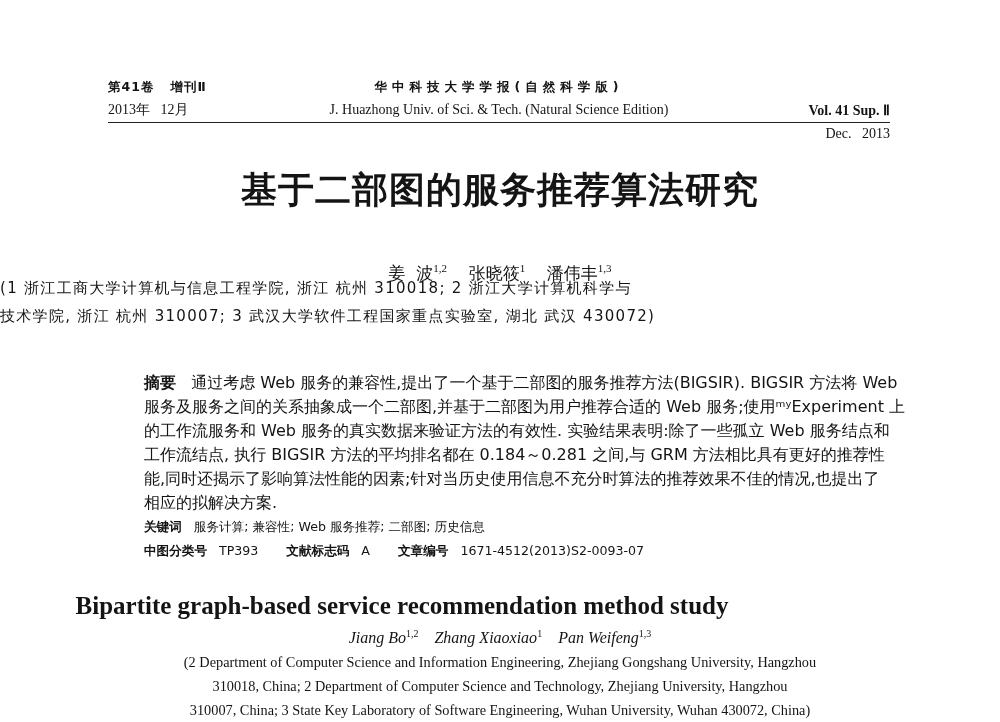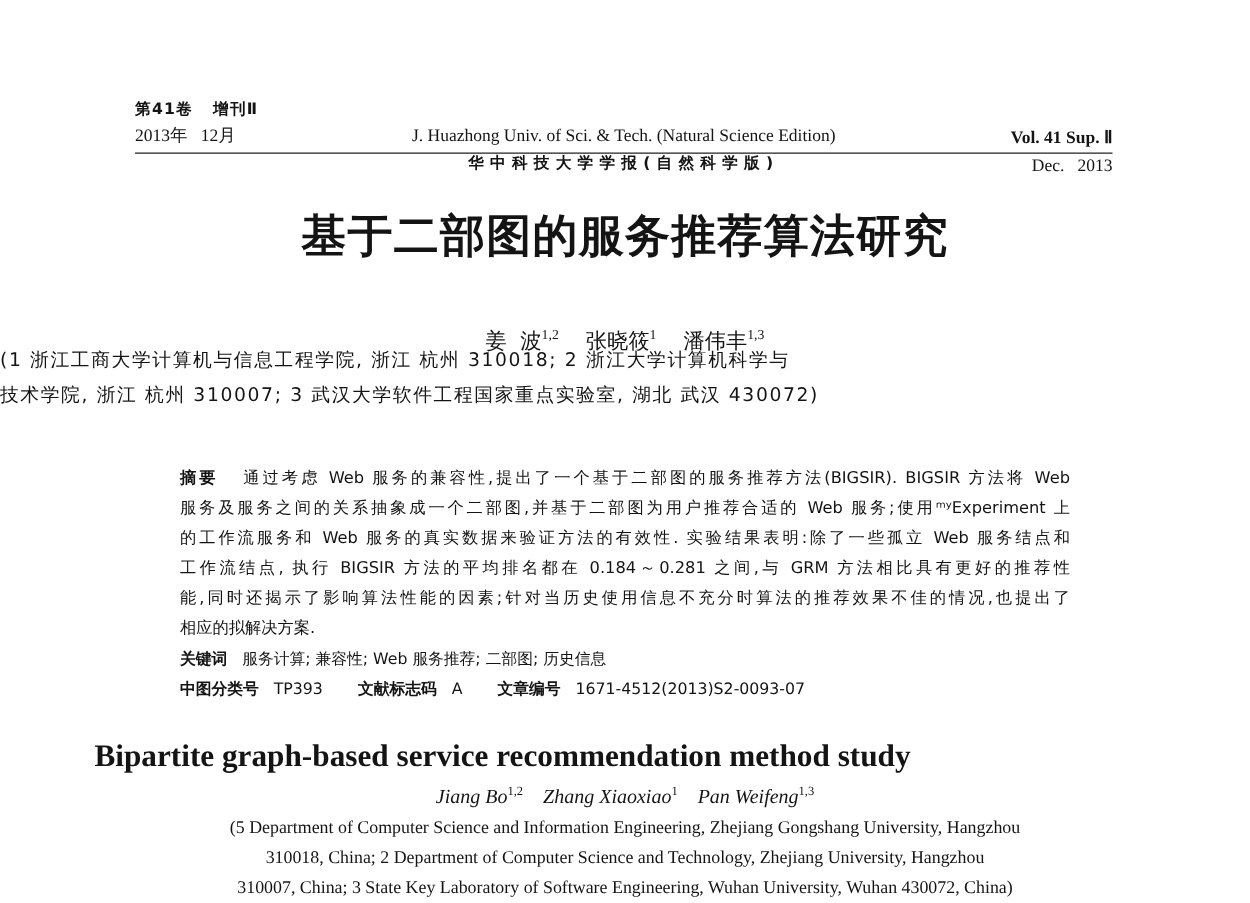--- a/index.html
+++ b/index.html
@@ -22,21 +22,21 @@
       left: 108px;
       width: 782px;
       height: 18px;
       font-size: 13px;
       line-height: 18px;
     }
     .hdr-row .left { position: absolute; left: 0; top: 0; white-space: pre; }
     .hdr-row .center { position: absolute; left: 0; right: 0; top: 0; text-align: center; white-space: pre; }
     .hdr-row .right { position: absolute; right: 0; top: 0; white-space: pre; margin-top: 24px; }
     .hdr-cn { font-family: "DejaVu Sans", sans-serif; font-size: 12.5px; letter-spacing: 1px; }
-    .hdr-cn-spaced { letter-spacing: 5px; margin-top: 43px; }
+    .hdr-cn-spaced { letter-spacing: 5px; }
     .hdr-en { font-family: "Liberation Serif", serif; font-size: 14px; }
     .hdr-rule {
       position: absolute;
       left: 108px;
       top: 122px;
       width: 782px;
       height: 0;
       border-top: 1.2px solid #222;
     }
 
@@ -76,21 +76,21 @@
       letter-spacing: 1.3px;
       white-space: pre;
     }
 
     
     .abs-line {
       position: absolute;
       left: 144px;
       width: 712px;
       font-family: "DejaVu Sans", sans-serif;
-      font-size: 13px;
+      font-size: 16px;
       line-height: 24px;
       white-space: pre;
       text-align: justify;
       text-align-last: justify;
     }
     .abs-line.last { text-align-last: left; }
     .lbl { font-weight: bold; }
     .meta-line {
       position: absolute;
       left: 144px;
@@ -166,15 +166,15 @@
 <div class="abs-line last" style="top:491px;">相应的拟解决方案.</div>
 
 <div class="meta-line" style="top:515px;"><span class="lbl">关键词</span>&nbsp;&nbsp;&nbsp;<span>服务计算; 兼容性; Web 服务推荐; 二部图; 历史信息</span></div>
 
 <div class="meta-line" style="top:539px;"><span class="lbl">中图分类号</span>&nbsp;&nbsp;&nbsp;<span>TP393</span>&nbsp;&nbsp;&nbsp;&nbsp;&nbsp;&nbsp;&nbsp;<span class="lbl">文献标志码</span>&nbsp;&nbsp;&nbsp;<span>A</span>&nbsp;&nbsp;&nbsp;&nbsp;&nbsp;&nbsp;&nbsp;<span class="lbl">文章编号</span>&nbsp;&nbsp;&nbsp;<span>1671-4512(2013)S2-0093-07</span></div>
 
 <div class="en-title">Bipartite graph-based service recommendation method study</div>
 
 <div class="en-authors"><span><span>Jiang Bo</span><sup>1,2</sup></span>&nbsp;&nbsp;&nbsp;&nbsp;<span><span>Zhang Xiaoxiao</span><sup>1</sup></span>&nbsp;&nbsp;&nbsp;&nbsp;<span><span>Pan Weifeng</span><sup>1,3</sup></span></div>
 
-<div class="en-affil" style="top:650px;">(5 Department of Computer Science and Information Engineering, Zhejiang Gongshang University, Hangzhou</div>
+<div class="en-affil" style="top:650px;">(2 Department of Computer Science and Information Engineering, Zhejiang Gongshang University, Hangzhou</div>
 <div class="en-affil" style="top:674px;">310018, China; 2 Department of Computer Science and Technology, Zhejiang University, Hangzhou</div>
 <div class="en-affil" style="top:698px;">310007, China; 3 State Key Laboratory of Software Engineering, Wuhan University, Wuhan 430072, China)</div>
 
 </body></html>

